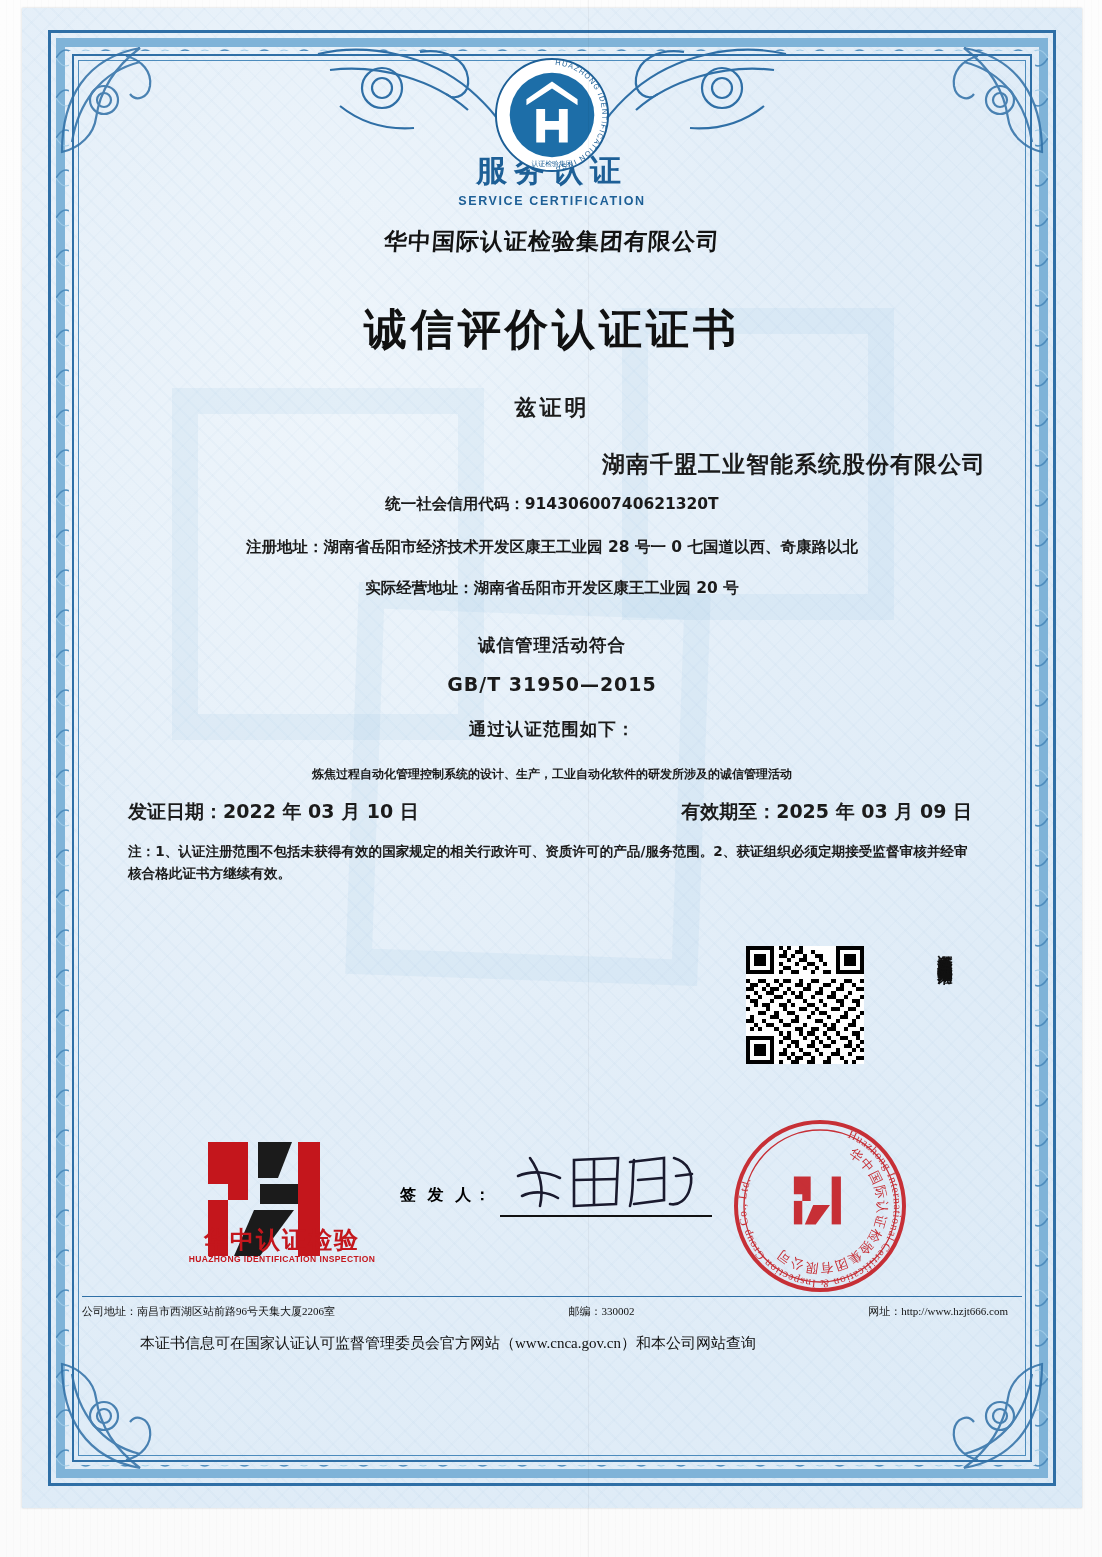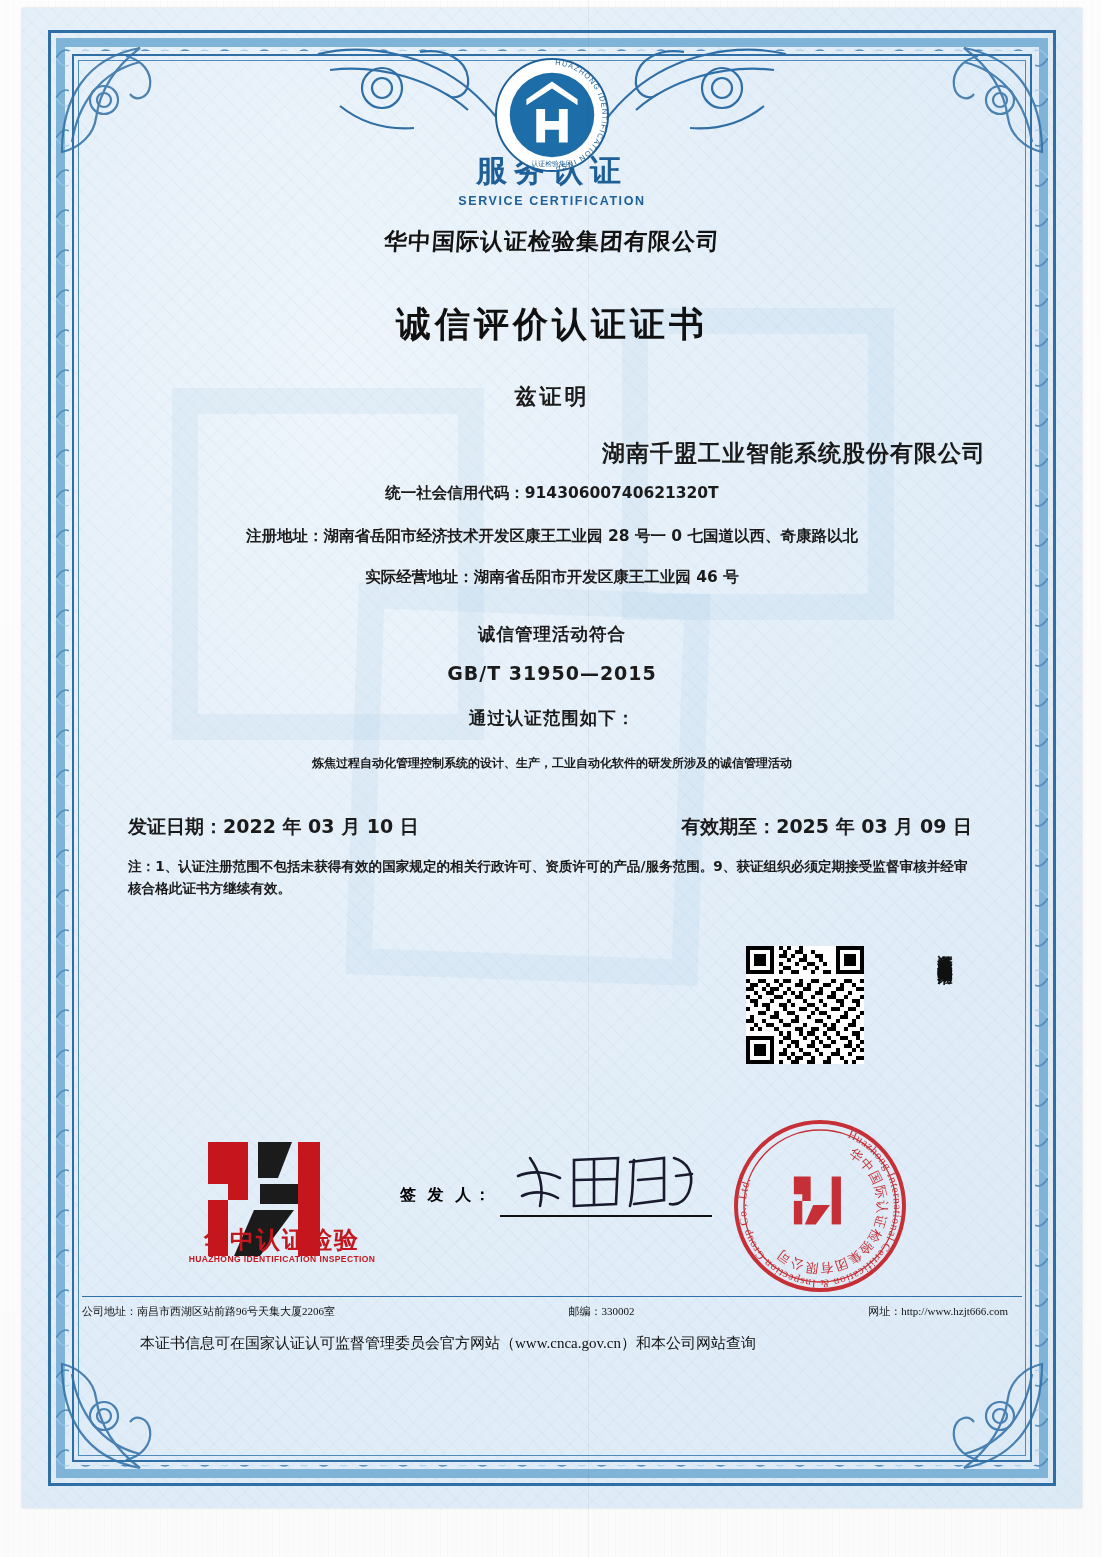--- a/index.html
+++ b/index.html
@@ -77,21 +77,21 @@
   }
   .svc-en{
     font-size:12.5px;font-weight:bold;letter-spacing:1.6px;color:#1d5f96;margin-top:2px;
   }
   .org-line{
     margin-top:18px;font-size:23px;font-weight:bold;color:#131313;letter-spacing:1px;
     font-family:"DejaVu Sans","Liberation Sans",sans-serif;
     transform:skewX(-4deg);
   }
   .cert-title{
-    margin-top:44px;font-size:35px;font-weight:bold;letter-spacing:4px;color:#111;
+    margin-top:44px;font-size:43px;font-weight:bold;letter-spacing:4px;color:#111;
     font-family:"DejaVu Sans","Liberation Sans",sans-serif;
   }
   .cert-no{
     margin-top:38px;text-align:right;padding-right:46px;
     font-size:17px;font-weight:bold;color:#111;
     font-family:"DejaVu Sans","Liberation Sans",sans-serif;
   }
   .cert-no .val{font-family:"Liberation Serif","DejaVu Serif",serif;letter-spacing:.5px;}
   .hereby{
     margin-top:34px;font-size:22px;font-weight:bold;letter-spacing:3px;
@@ -121,21 +121,21 @@
   }
   .scope-label{
     margin-top:22px;font-size:17.5px;font-weight:bold;letter-spacing:1px;
     font-family:"DejaVu Sans","Liberation Sans",sans-serif;
   }
   .scope-text{
     margin-top:24px;font-size:12px;font-weight:bold;line-height:1.5;
     font-family:"DejaVu Sans","Liberation Sans",sans-serif;
   }
   .dates{
-    margin-top:42px;display:flex;justify-content:space-between;
+    margin-top:16px;display:flex;justify-content:space-between;
     padding:0 14px 0 10px;font-size:19px;font-weight:bold;
     font-family:"DejaVu Sans","Liberation Sans",sans-serif;
   }
   .note{
     margin-top:16px;text-align:left;padding:0 12px 0 10px;
     font-size:13.6px;font-weight:bold;line-height:1.6;
     font-family:"DejaVu Sans","Liberation Sans",sans-serif;
   }
   
   #qr{
@@ -285,33 +285,33 @@
       <div class="svc-en">SERVICE CERTIFICATION</div>
       <div class="org-line">华中国际认证检验集团有限公司</div>
 
       <div class="cert-title">诚信评价认证证书</div>
 
 
       <div class="hereby">兹证明</div>
       <div class="company">湖南千盟工业智能系统股份有限公司</div>
       <div class="usci">统一社会信用代码：91430600740621320T</div>
       <div class="addr">注册地址：湖南省岳阳市经济技术开发区康王工业园 28 号一 0 七国道以西、奇康路以北</div>
-      <div class="addr addr2">实际经营地址：湖南省岳阳市开发区康王工业园 46 号</div>
+      <div class="addr addr2">实际经营地址：湖南省岳阳市开发区康王工业园 20 号</div>
 
       <div class="conform">诚信管理活动符合</div>
       <div class="standard">GB/T  31950—2015</div>
       <div class="scope-label">通过认证范围如下：</div>
       <div class="scope-text">炼焦过程自动化管理控制系统的设计、生产，工业自动化软件的研发所涉及的诚信管理活动</div>
 
       <div class="dates">
         <span>发证日期：2022 年 03 月 10 日</span>
         <span>有效期至：2025 年 03 月 09 日</span>
       </div>
 
-      <div class="note">注：1、认证注册范围不包括未获得有效的国家规定的相关行政许可、资质许可的产品/服务范围。9、获证组织必须定期接受监督审核并经审核合格此证书方继续有效。</div>
+      <div class="note">注：1、认证注册范围不包括未获得有效的国家规定的相关行政许可、资质许可的产品/服务范围。2、获证组织必须定期接受监督审核并经审核合格此证书方继续有效。</div>
     </div>
 
     <svg id="qr" viewBox="0 0 29 29" shape-rendering="crispEdges">
       <rect width="29" height="29" fill="#ffffff"></rect>
       <g fill="#000000">
         <rect x="0" y="0" width="7" height="1"></rect>
           <rect x="0" y="6" width="7" height="1"></rect>
         <rect x="0" y="0" width="1" height="7"></rect>
           <rect x="6" y="0" width="1" height="7"></rect>
         <rect x="2" y="2" width="3" height="3"></rect>

